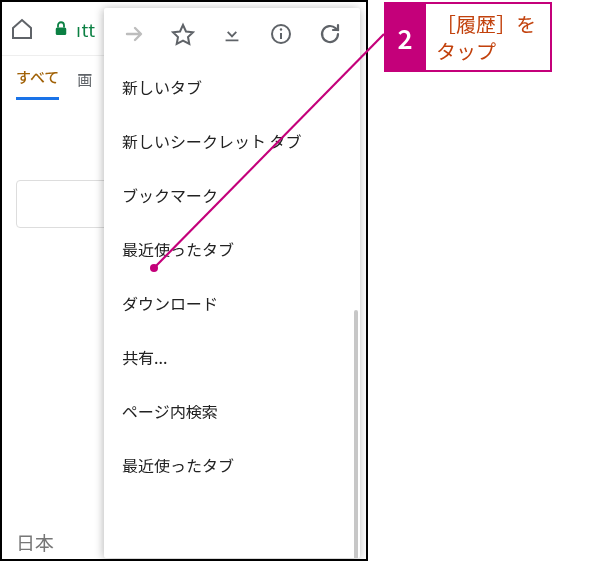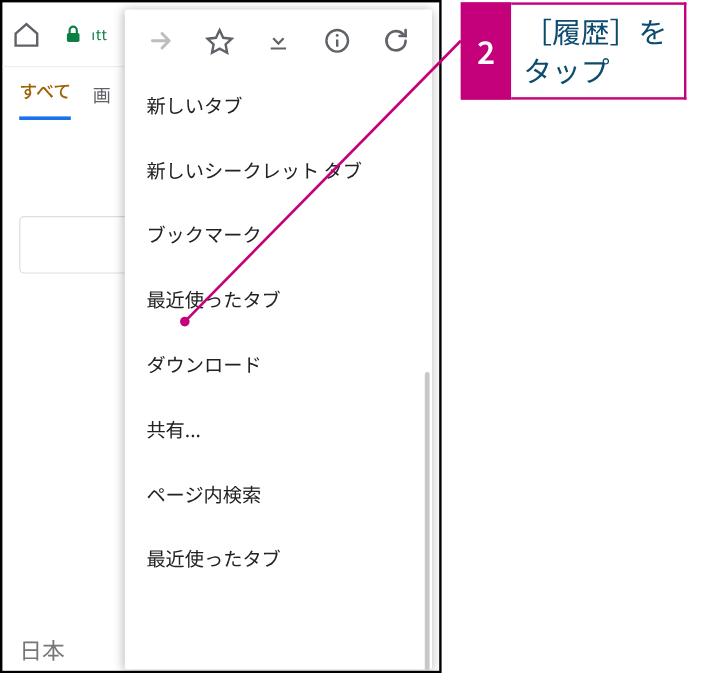--- a/index.html
+++ b/index.html
@@ -24,21 +24,21 @@
     display: flex;
     align-items: center;
     padding: 0 8px;
     gap: 4px;
     border-bottom: 1px solid #eee;
   }
   .toolbar .icon { color: #5f6368; }
   .home-icon svg, .lock-icon svg { display:block; }
   .url-frag {
     color: #0b8043;
-    font-size: 12px;
+    font-size: 18px;
     margin-left: 2px;
     letter-spacing: 0.5px;
     font-weight: 400;
   }
   .tabs-row {
     display: flex;
     align-items: flex-end;
     gap: 18px;
     padding: 10px 14px 0 14px;
     font-size: 15px;
@@ -123,23 +123,23 @@
     display: flex;
     align-items: center;
     justify-content: center;
     border: 2px solid #c4007a;
   }
   .callout-box {
     border: 2px solid #c4007a;
     border-left: none;
     background: #fff;
     padding: 6px 14px 6px 10px;
-    font-size: 24px;
+    font-size: 20px;
     line-height: 1.35;
-    color: #0c4a6e;
+    color: #c2410c;
     white-space: pre-line;
   }
   .leader-line {
     position: absolute;
     pointer-events: none;
   }
   .leader-line line { stroke: #c4007a; stroke-width: 2.2; }
   .leader-line circle { fill: #c4007a; }
 
   .bottom-text {

